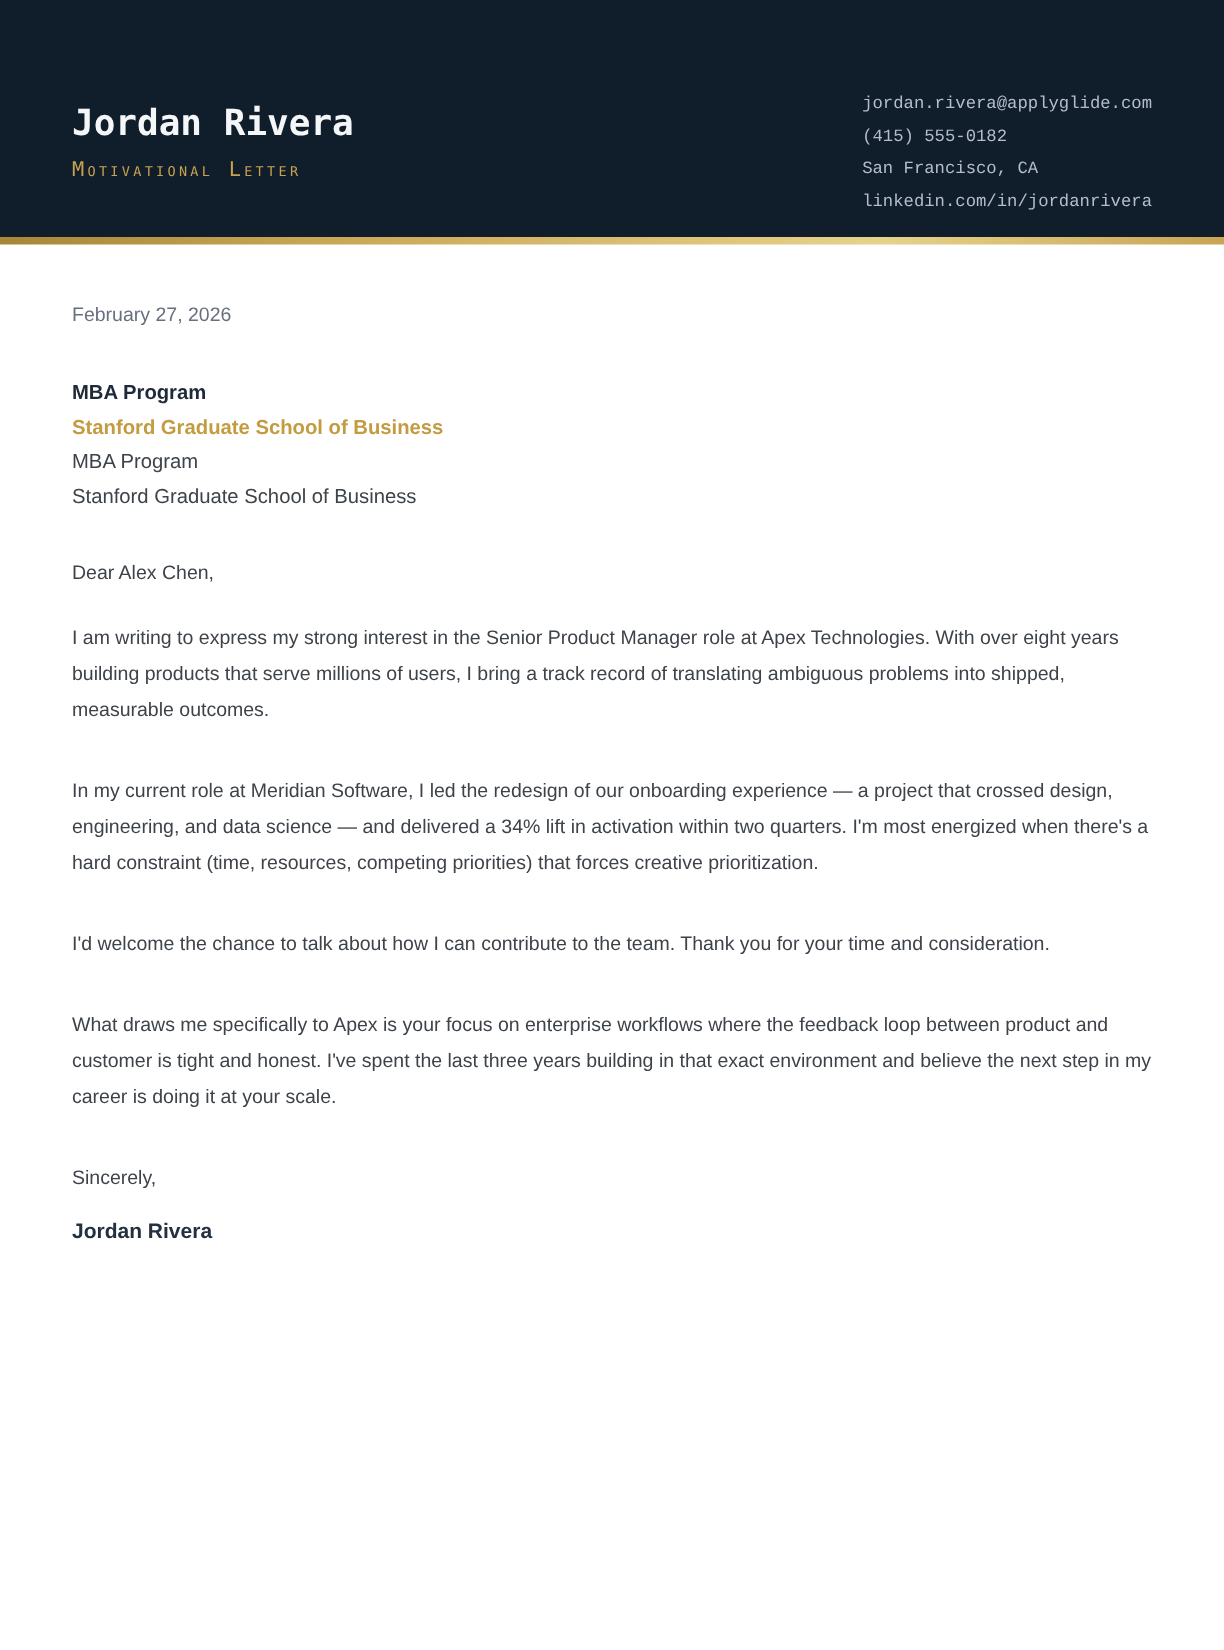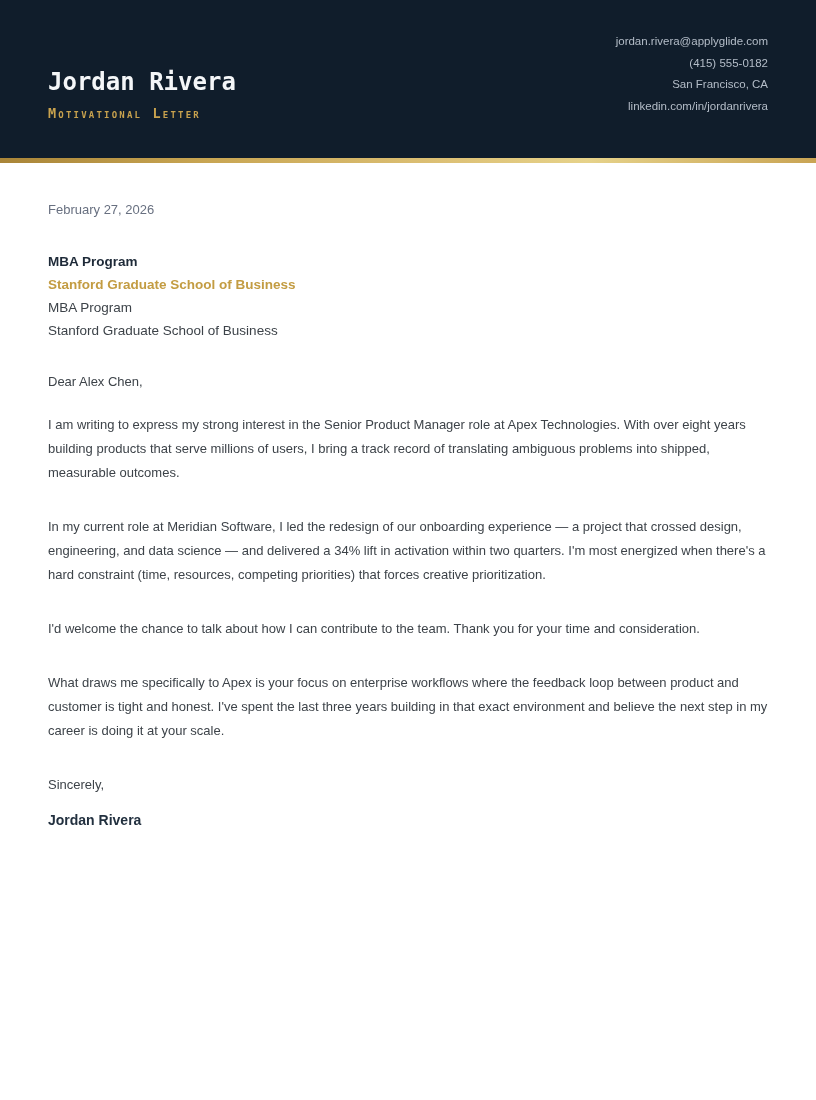--- a/index.html
+++ b/index.html
@@ -26,31 +26,31 @@
     font-weight: bold;
     font-size: 24px;
     line-height: 28px;
     color: #f4f6f8;
     letter-spacing: 0px;
   }
   .doc-subtitle {
     margin-top: 9px;
     font-family: "DejaVu Sans Mono", monospace;
     font-variant: small-caps;
-    font-weight: bold;
+    font-weight: normal;
     font-size: 13.5px;
     letter-spacing: 2.2px;
     color: #c8a24e;
   }
   .contact-block {
-    padding-top: 31px;
-    text-align: right;
+    padding-top: 59px;
     font-size: 11.5px;
     line-height: 21.7px;
     color: #b4bdc8;
+    font-family: Liberation Mono, monospace;
   }
   .gold-divider {
     height: 4.5px;
     background: linear-gradient(90deg, #a98538 0%, #c8a552 25%, #ddc176 55%, #e6d28a 72%, #c9a454 100%);
   }
 
   
   .letter-main {
     padding: 0 48px;
     color: #3d4349;

